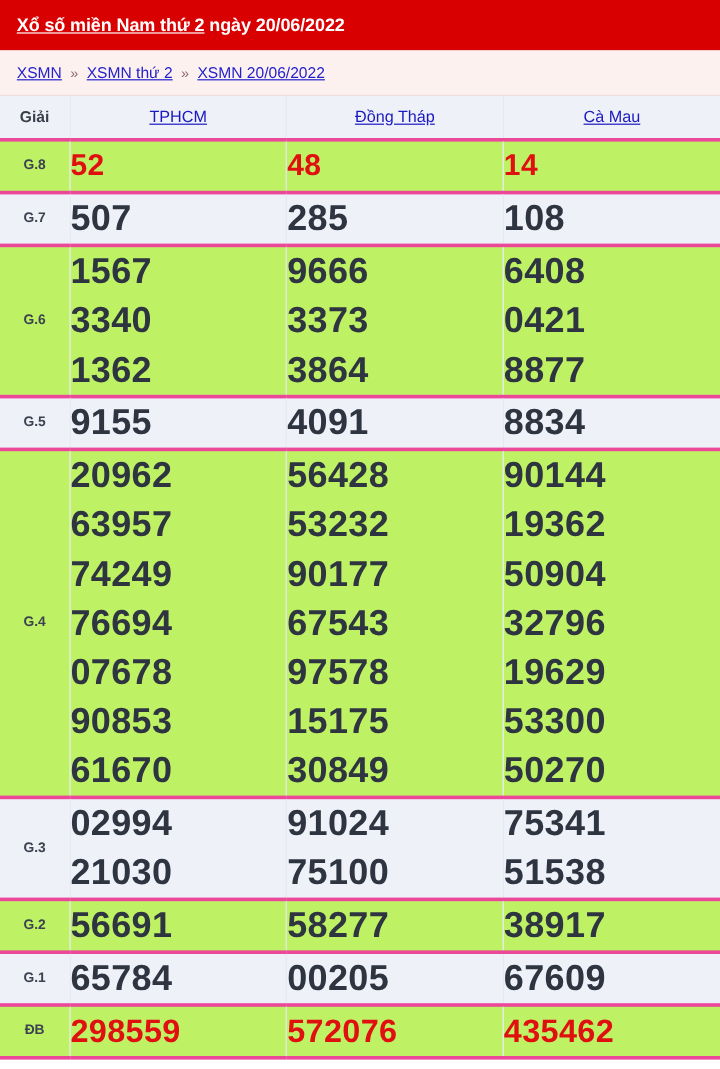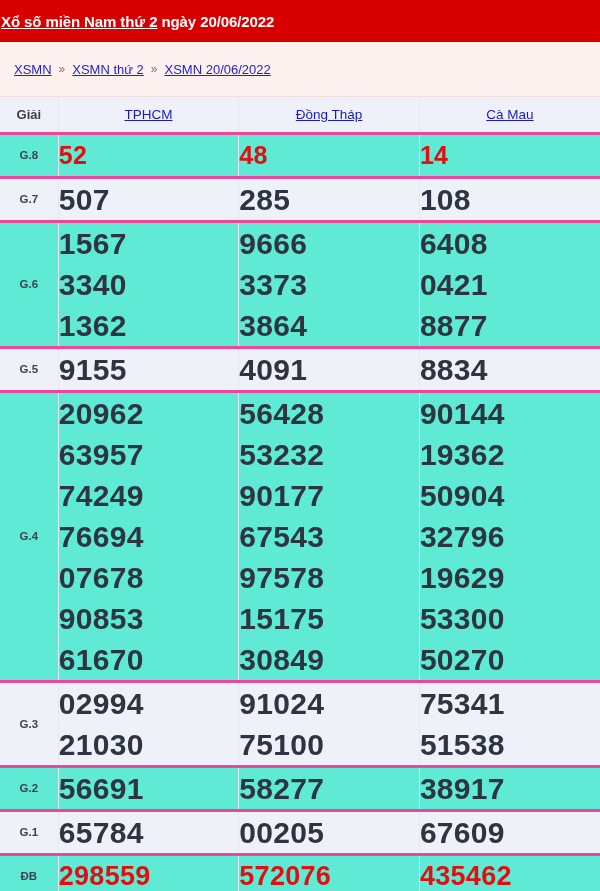--- a/index.html
+++ b/index.html
@@ -14,38 +14,38 @@
     font-family: "Liberation Sans", sans-serif;
     overflow: hidden;
   }
 
   
   .title-bar {
     height: 42px;
     background: #d80000;
     display: flex;
     align-items: center;
-    padding: 0 1px;
+    padding: 0 14px;
   }
   .title-text {
     color: #ffffff;
     font-size: 15px;
     font-weight: bold;
     white-space: nowrap;
     letter-spacing: -0.1px;
   }
   .title-link {
     color: #ffffff;
     text-decoration: underline;
     font-weight: bold;
   }
 
   
   .breadcrumb {
-    height: 55px;
+    height: 38px;
     background: #fdf1f0;
     display: flex;
     align-items: center;
     padding: 0 14px;
     border-bottom: 1px solid #f0dddd;
   }
   .crumb {
     color: #2222cc;
     font-size: 13px;
     text-decoration: underline;
@@ -93,21 +93,21 @@
 
   td.label {
     text-align: center;
     font-size: 11.5px;
     font-weight: bold;
     color: #3c4250;
     background: inherit;
   }
 
   tr.shade td { background: #eef1f8; }
-  tr.plain td { background: #5eead4; }
+  tr.plain td { background: #bef264; }
 
   td.nums {
     text-align: left;
     padding-right: 16px;
     color: #2e3440;
   }
   .num {
     display: block;
     font-size: 30px;
     font-weight: bold;

